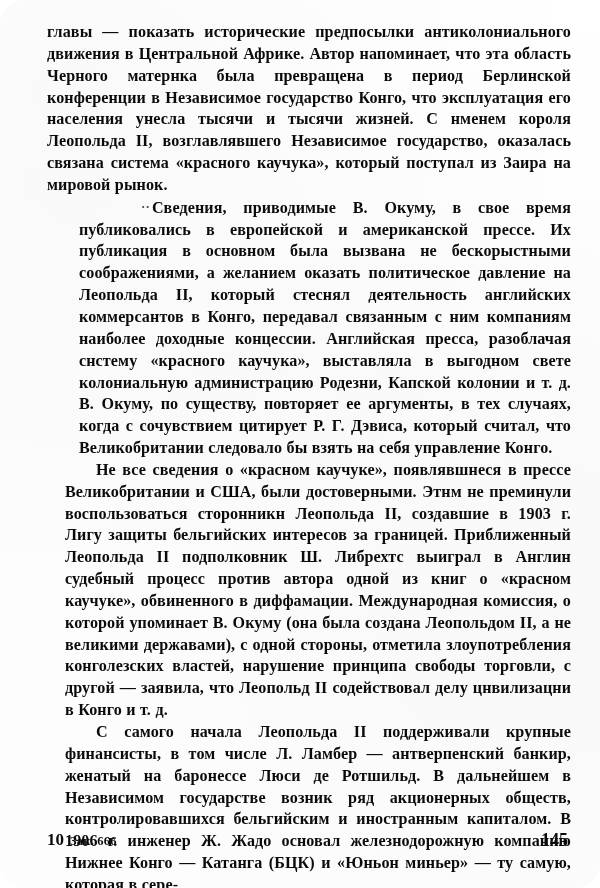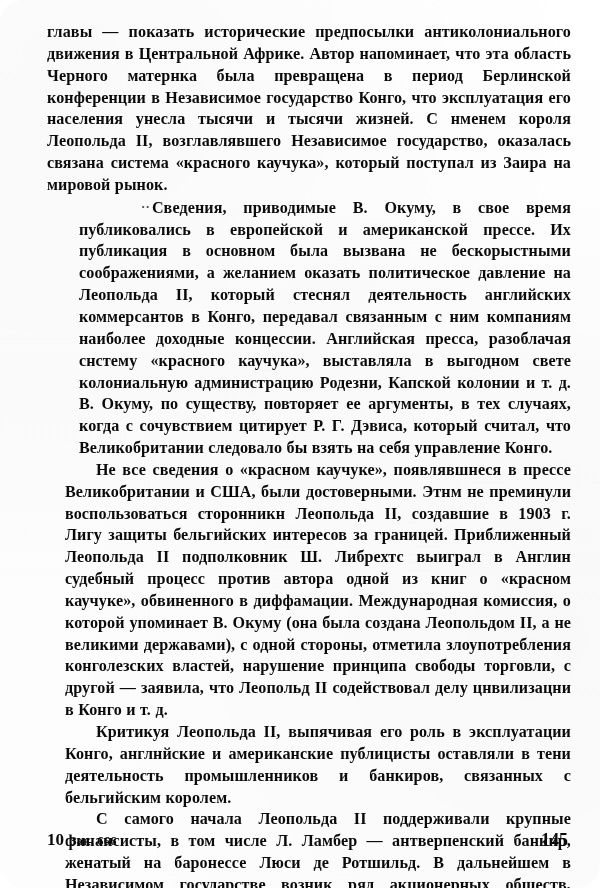--- a/index.html
+++ b/index.html
@@ -119,21 +119,20 @@
 <div id="page">
 
   <div id="text-block">
 
     <p class="para">главы — показать исторические предпосылки антиколониального движения в Центральной Африке. Автор напоминает, что эта область Черного матернка была превращена в период Берлинской конференции в Независимое государство Конго, что эксплуатация его населения унесла тысячи и тысячи жизней. С нменем короля Леопольда II, возглавлявшего Независимое государство, оказалась связана система «красного каучука», который поступал из Заира на мировой рынок.</p>
 
     <p class="para dotlead"><span class="scan-dots">··</span><span>Сведения, приводимые В. Окуму, в свое время публиковались в европейской и американской прессе. Их публикация в основном была вызвана не бескорыстными соображениями, а желанием оказать политическое давление на Леопольда II, который стеснял деятельность английских коммерсантов в Конго, передавал связанным с ним компаниям наиболее доходные концессии. Английская пресса, разоблачая снстему «красного каучука», выставляла в выгодном свете колониальную администрацию Родезни, Капской колонии и т. д. В. Окуму, по существу, повторяет ее аргументы, в тех случаях, когда с сочувствием цитирует Р. Г. Дэвиса, который считал, что Великобритании следовало бы взять на себя управление Конго.</span></p>
 
     <p class="para indent">Не все сведения о «красном каучуке», появлявшнеся в прессе Великобритании и США, были достоверными. Этнм не преминули воспользоваться сторонникн Леопольда II, создавшие в 1903 г. Лигу защиты бельгийских интересов за границей. Приближенный Леопольда II подполковник Ш. Либрехтс выиграл в Англин судебный процесс против автора одной из книг о «красном каучуке», обвиненного в диффамации. Международная комиссия, о которой упоминает В. Окуму (она была создана Леопольдом II, а не великими державами), с одной стороны, отметила злоупотребления конголезских властей, нарушение принципа свободы торговли, с другой — заявила, что Леопольд II содействовал делу цнвилизацни в Конго и т. д.</p>
 
-    <p class="para indent">Критикуя Леопольда II, выпячивая его роль в эксплуатации Конго, англнйские и американские публицисты оставляли в тени деятельность промышленников и банкиров, связанных с бельгийским королем.</p>
 
     <p class="para indent">С самого начала Леопольда II поддерживали крупные финансисты, в том числе Л. Ламбер — антверпенский банкир, женатый на баронессе Люси де Ротшильд. В дальнейшем в Независимом государстве возник ряд акционерных обществ, контролировавшихся бельгийским и иностранным капиталом. В 1906 г. инженер Ж. Жадо основал железнодорожную компанию Нижнее Конго — Катанга (БЦК) и «Юньон миньер» — ту самую, которая в сере-</p>
 
   </div>
 
   <div id="footer">
     <div id="footer-left">
       <span class="sig-num">10</span>
       <span class="sig-order">Зак. 666</span>
     </div>

